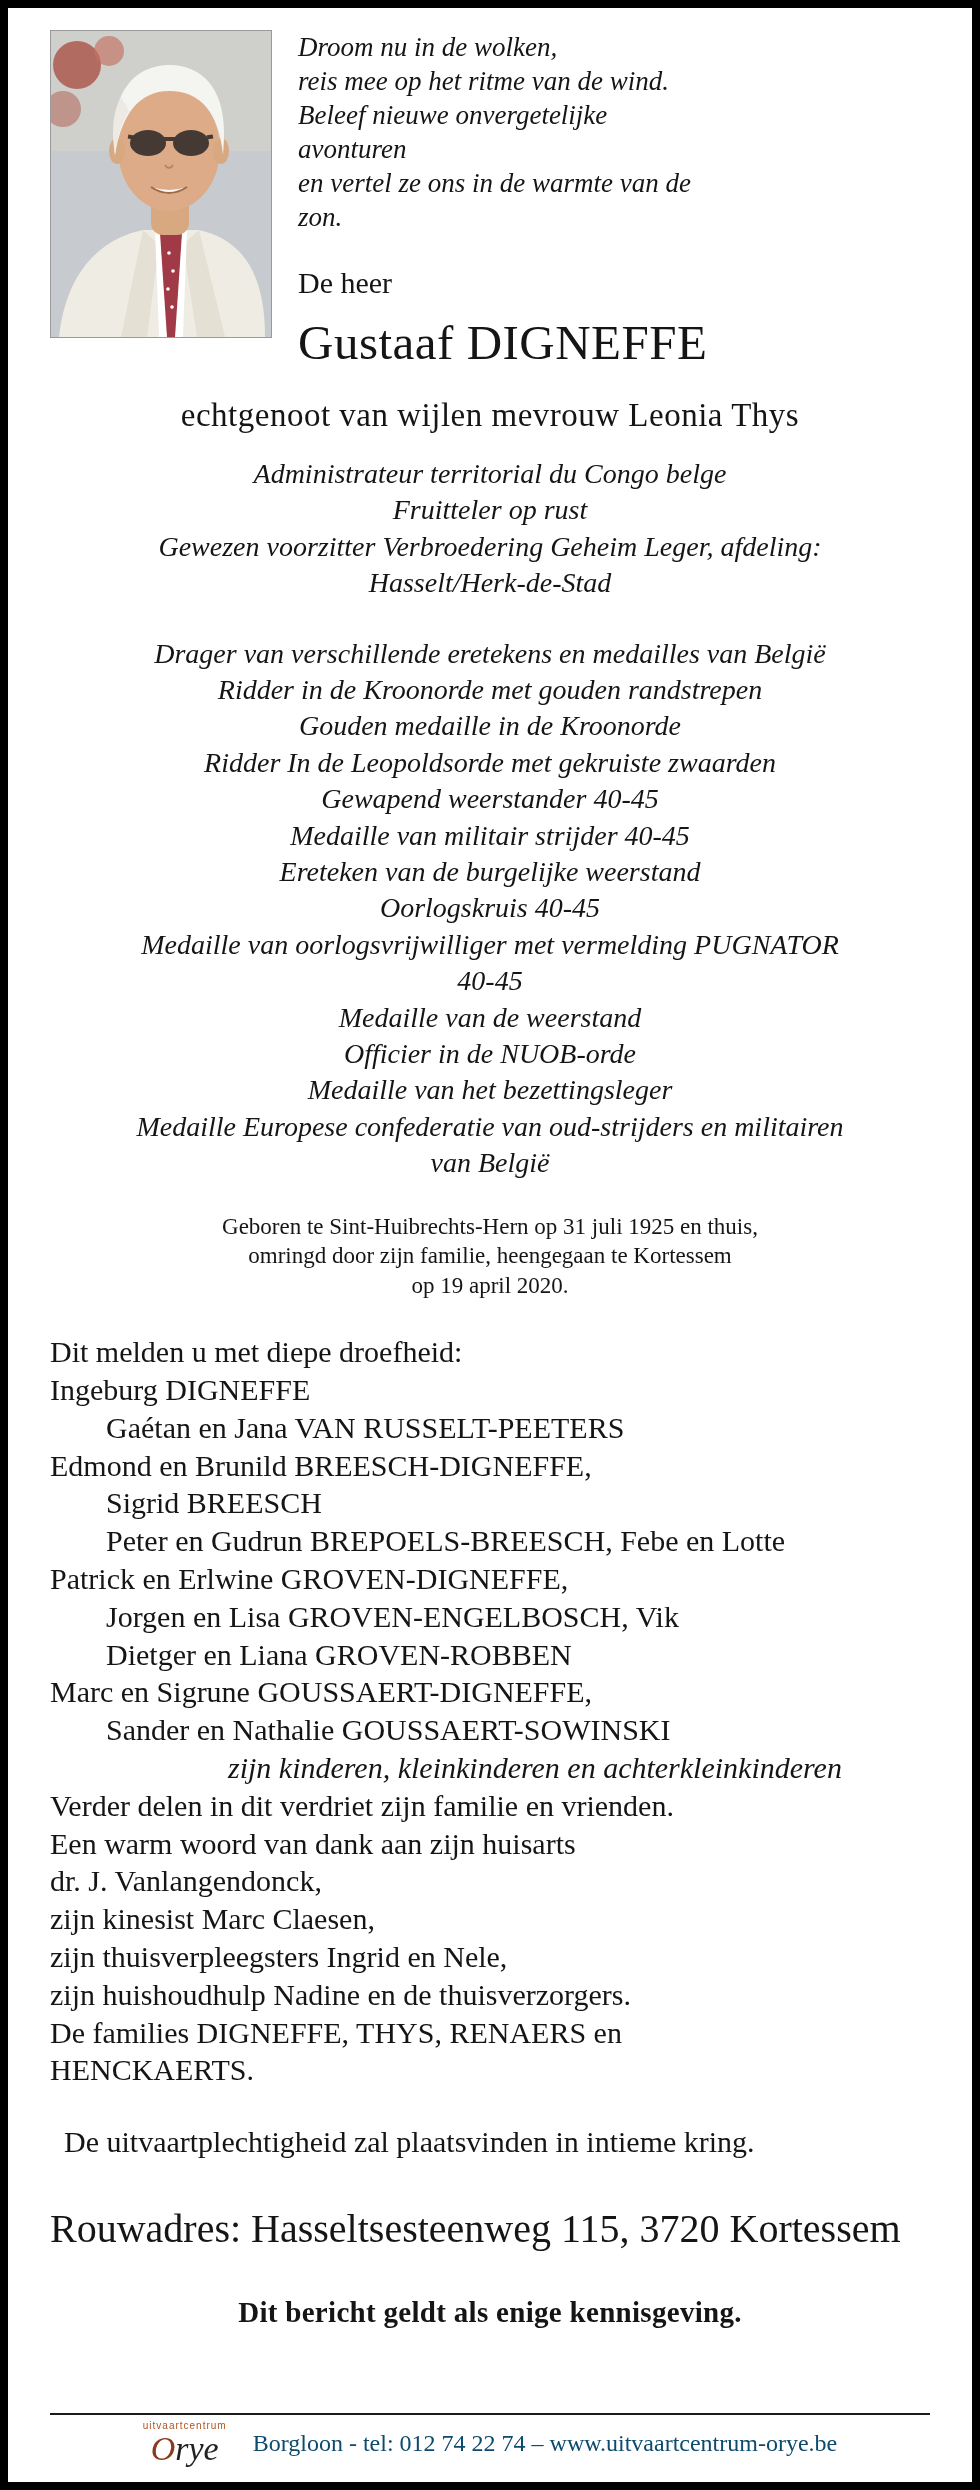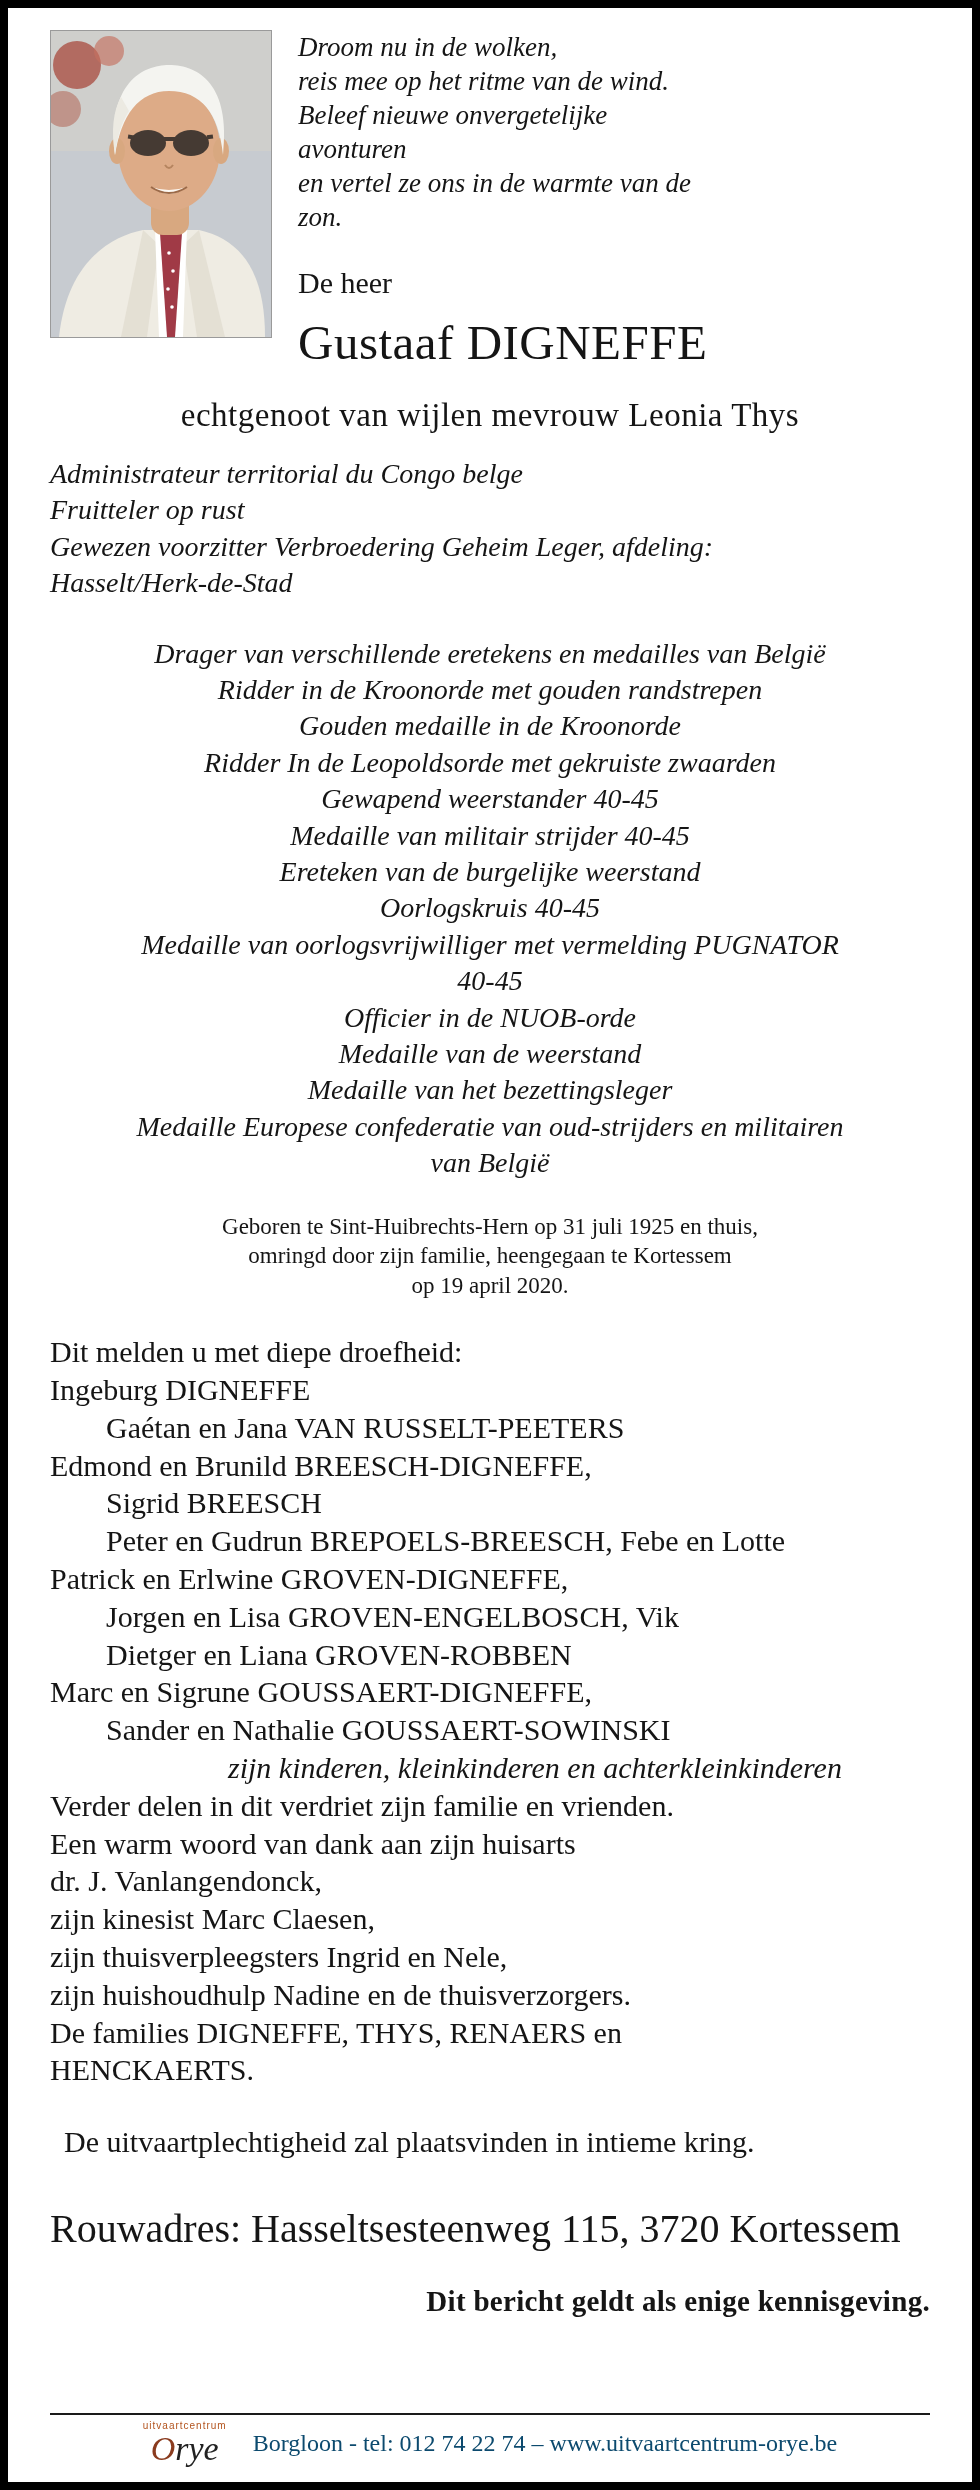--- a/index.html
+++ b/index.html
@@ -17,34 +17,34 @@
     width: 220px; height: 306px; flex: 0 0 auto;
     border: 1px solid #9a9a9a; overflow: hidden; background: #c7cbd0;
   }
   .photo svg { display: block; width: 100%; height: 100%; }
   .header-text { padding-left: 26px; padding-top: 0; }
   .poem-line { font-style: italic; font-size: 27px; line-height: 1.26; white-space: nowrap; }
   .salutation { font-size: 30px; margin-top: 32px; }
   .name { font-size: 49px; margin-top: 14px; letter-spacing: 0.5px; white-space: nowrap; }
   
   .spouse { margin-top: 26px; text-align: center; font-size: 33px; letter-spacing: 0.5px; }
-  .titles  { margin-top: 22px; }
+  .titles  { margin-top: 22px; text-align: center; }
   .honors  { margin-top: 34px; text-align: center; }
   .c-line { font-style: italic; font-size: 28px; line-height: 1.3; }
   .dates { margin-top: 30px; text-align: center; }
   .dates-line { font-size: 23px; line-height: 1.3; }
   
   .family { margin-top: 32px; }
   .f-line, .announce { font-size: 30px; line-height: 1.26; }
   .indent-1 { padding-left: 56px; }
   .indent-2 { padding-left: 178px; }
   .italic { font-style: italic; }
   .ceremony { margin-top: 36px; padding-left: 14px; font-size: 30px; }
   .address { margin-top: 46px; font-size: 40px; }
-  .notice { margin-top: 33px; text-align: right; font-weight: bold; font-size: 29px; letter-spacing: 0.3px; }
+  .notice { margin-top: 44px; text-align: center; font-weight: bold; font-size: 29px; letter-spacing: 0.3px; }
   
   .footer {
     position: absolute; left: 42px; right: 42px; bottom: 16px;
     border-top: 2px solid #1a1a1a; padding-top: 6px;
     display: flex; align-items: center; justify-content: center; gap: 26px;
   }
   .logo { text-align: center; line-height: 1; }
   .logo-super { font-size: 10px; letter-spacing: 1px; color: #b3541e; font-family: "Liberation Sans", sans-serif; }
   .logo-main { font-style: italic; font-size: 34px; color: #222; margin-top: 1px; }
   .logo-main::first-letter { color: #8a3b1e; }
@@ -121,22 +121,22 @@
   <div class="c-line">Drager van verschillende eretekens en medailles van België</div>
       <div class="c-line">Ridder in de Kroonorde met gouden randstrepen</div>
       <div class="c-line">Gouden medaille in de Kroonorde</div>
       <div class="c-line">Ridder In de Leopoldsorde met gekruiste zwaarden</div>
       <div class="c-line">Gewapend weerstander 40-45</div>
       <div class="c-line">Medaille van militair strijder 40-45</div>
       <div class="c-line">Ereteken van de burgelijke weerstand</div>
       <div class="c-line">Oorlogskruis 40-45</div>
       <div class="c-line">Medaille van oorlogsvrijwilliger met vermelding PUGNATOR</div>
       <div class="c-line">40-45</div>
+      <div class="c-line">Medaille van de weerstand</div>
       <div class="c-line">Officier in de NUOB-orde</div>
-      <div class="c-line">Medaille van de weerstand</div>
       <div class="c-line">Medaille van het bezettingsleger</div>
       <div class="c-line">Medaille Europese confederatie van oud-strijders en militairen</div>
       <div class="c-line">van België</div>
     </div>
 
   <div class="dates">
 
   <div class="dates-line">Geboren te Sint-Huibrechts-Hern op 31 juli 1925 en thuis,</div>
       <div class="dates-line">omringd door zijn familie, heengegaan te Kortessem</div>
       <div class="dates-line">op 19 april 2020.</div>

